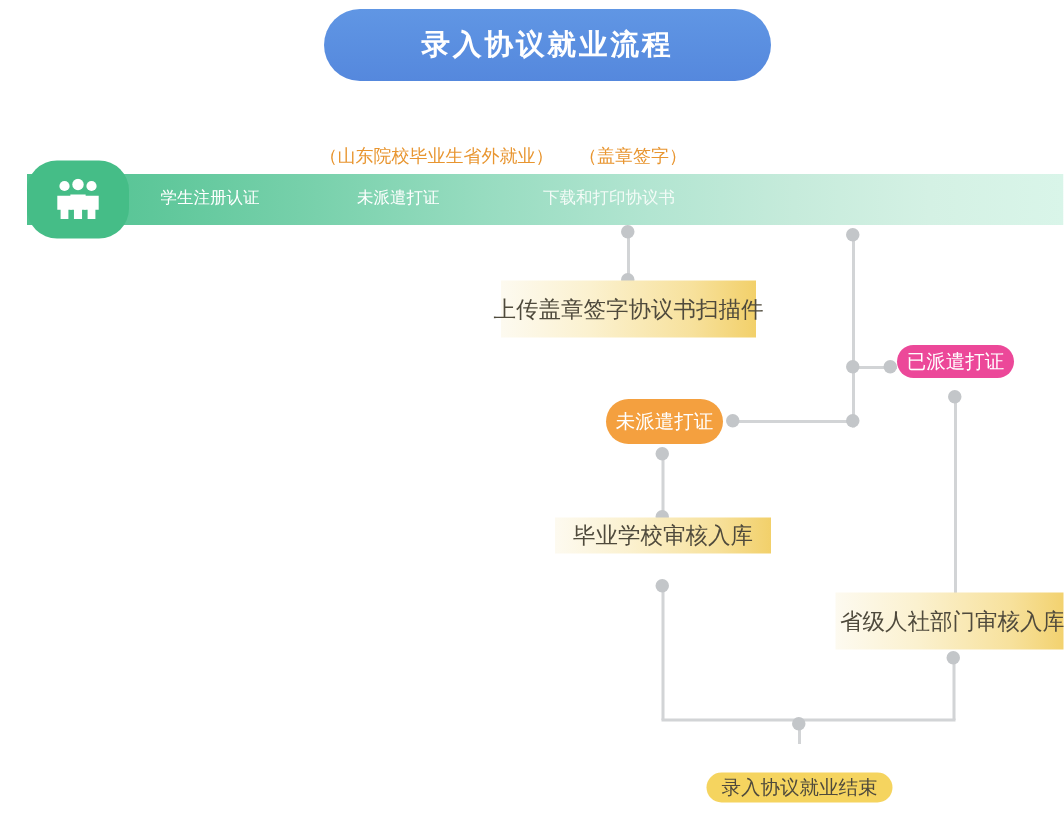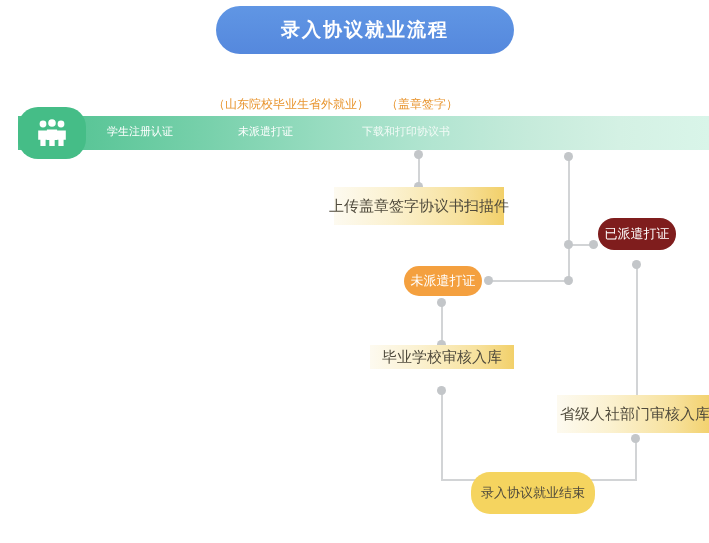--- a/index.html
+++ b/index.html
@@ -127,25 +127,25 @@
     font-size: 13px;
     white-space: nowrap;
     border-radius: 16px;
     color: #ffffff;
   }
   #pill-undispatched {
     left: 404px; top: 266px; width: 78px; height: 30px;
     background: #f4a03f;
   }
   #pill-dispatched {
-    left: 598px; top: 218px; width: 78px; height: 32px;
-    background: #7f1d1d;
+    left: 598px; top: 230px; width: 78px; height: 22px;
+    background: #ec4899;
   }
   #pill-end {
-    left: 471px; top: 472px; width: 124px; height: 42px;
+    left: 471px; top: 515px; width: 124px; height: 20px;
     border-radius: 19px;
     background: #f5d45f;
     color: #4f4a3c;
   }
 </style>
 </head>
 <body>
 
 <div id="title-pill">录入协议就业流程</div>
 

